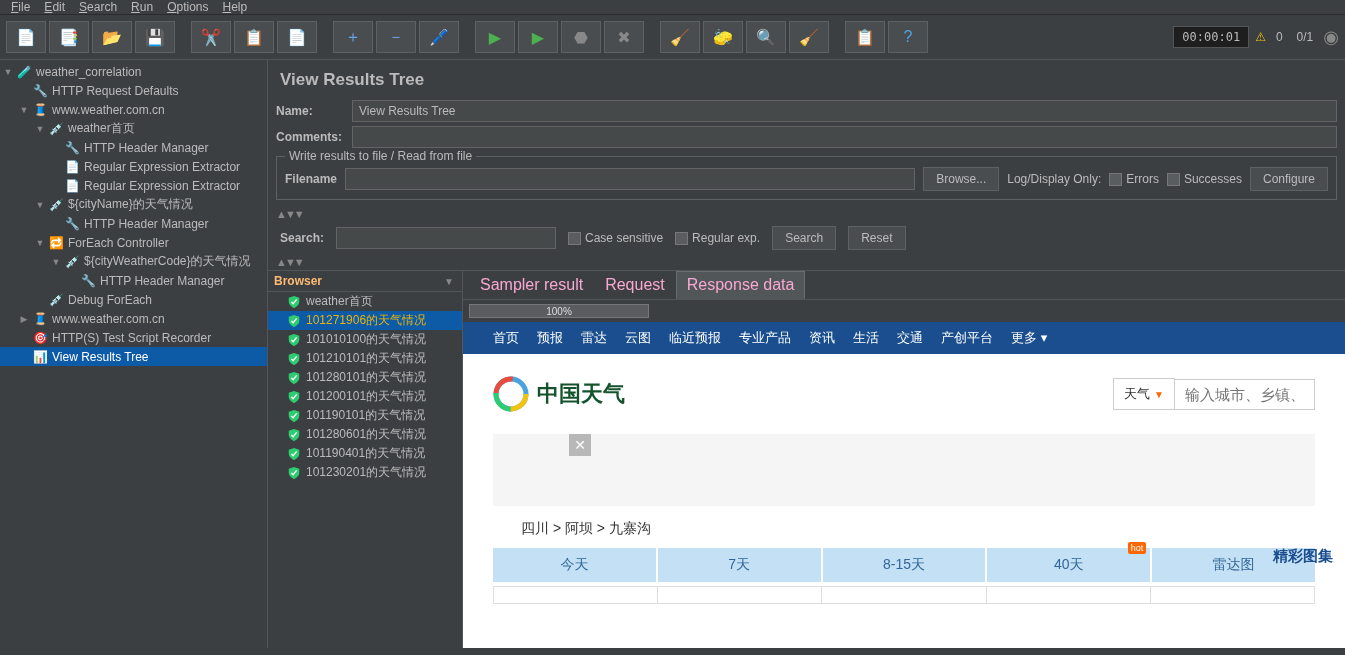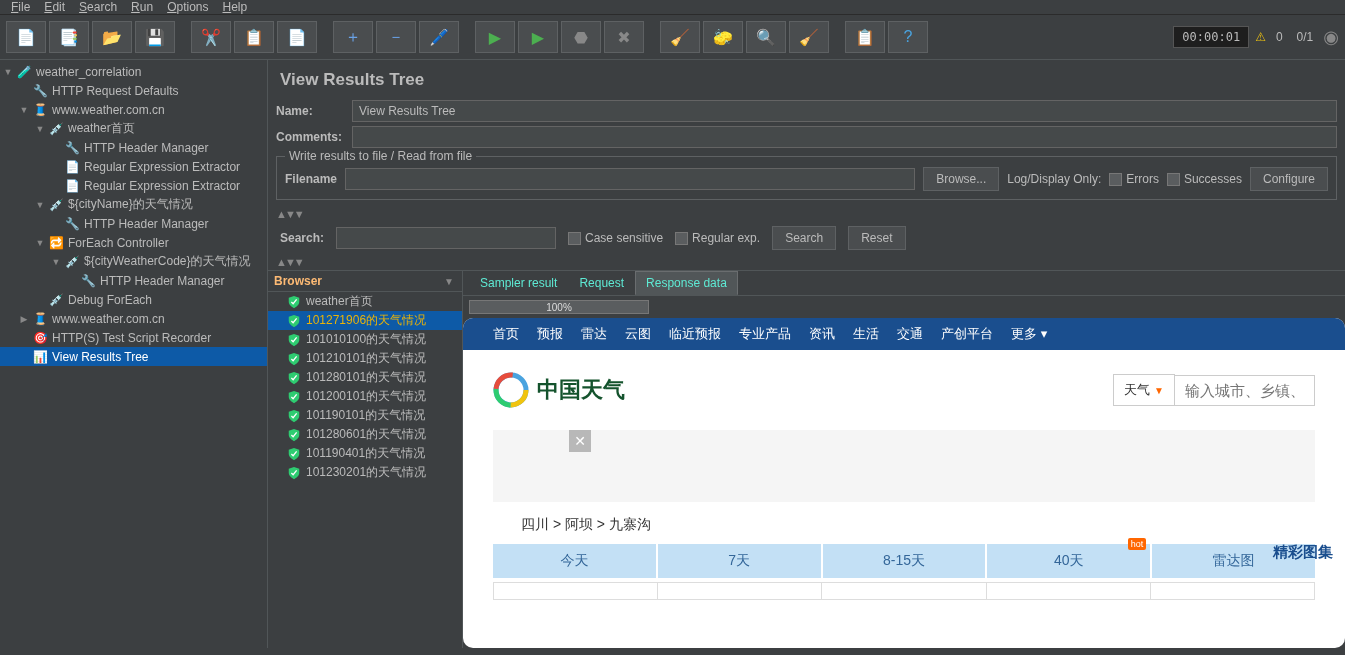--- a/index.html
+++ b/index.html
@@ -36,25 +36,25 @@
 .renderer-row { display: flex; align-items: center; padding: 3px 6px; background: #3c3f41; border-bottom: 1px solid #515658; }
 .renderer-select { flex: 1; font-weight: bold; color: #fdba74; font-size: 12px; }
 .renderer-arrow { width: 14px; text-align: center; font-size: 10px; color: #888; }
 .results-list { flex: 1; overflow-y: auto; background: #3c3f41; }
 .result-item { display: flex; align-items: center; height: 19px; padding-left: 18px; cursor: pointer; }
 .result-item.selected { background: #0d5aa7; color: #eab308; }
 .result-shield { width: 16px; height: 16px; margin-right: 4px; display: flex; align-items: center; justify-content: center; }
 .result-shield svg { width: 14px; height: 14px; }
 .results-right { flex: 1; display: flex; flex-direction: column; overflow: hidden; }
 .tabs { display: flex; background: #3c3f41; border-bottom: 1px solid #515658; padding-left: 6px; }
-.tab { padding: 4px 10px; font-size: 12px; border: 1px solid transparent; cursor: pointer; color: #5eead4; }
+.tab { padding: 4px 10px; font-size: 16px; border: 1px solid transparent; cursor: pointer; color: #f9a8d4; }
 .tab.active { background: #515658; border: 1px solid #6a6d6f; border-bottom: 1px solid #515658; }
 .progress-row { padding: 4px 6px; background: #3c3f41; }
 .progress { width: 180px; height: 14px; background: #5a5d5f; border: 1px solid #777; display: flex; align-items: center; justify-content: center; font-size: 10px; color: #ddd; }
-.browser-view { flex: 1; background: #fff; overflow: hidden; position: relative; border-radius: 10px; }
+.browser-view { flex: 1; background: #fff; overflow: hidden; position: relative; }
 .weather-nav { background: #1a4e8e; height: 32px; display: flex; align-items: center; padding: 0 30px; gap: 18px; color: #fff; font-size: 13px; }
 .weather-nav-item { cursor: pointer; white-space: nowrap; }
 .weather-header { background: #fff; height: 80px; display: flex; align-items: center; padding: 0 30px; justify-content: space-between; }
 .weather-logo { display: flex; align-items: center; gap: 8px; }
 .weather-logo-text { font-size: 22px; font-weight: bold; color: #14532d; }
 .weather-search { display: flex; align-items: center; }
 .weather-search-type { border: 1px solid #ccc; padding: 6px 10px; font-size: 13px; color: #333; display: flex; align-items: center; gap: 4px; }
 .weather-search-input { border: 1px solid #ccc; border-left: none; padding: 6px 10px; font-size: 15px; width: 140px; color: #999; }
 .ad-placeholder { background: #f5f5f5; height: 72px; margin: 0 30px; position: relative; }
 .ad-close { position: absolute; top: 0; left: 76px; width: 22px; height: 22px; background: #b8b8b8; color: #fff; display: flex; align-items: center; justify-content: center; font-size: 14px; cursor: pointer; }

